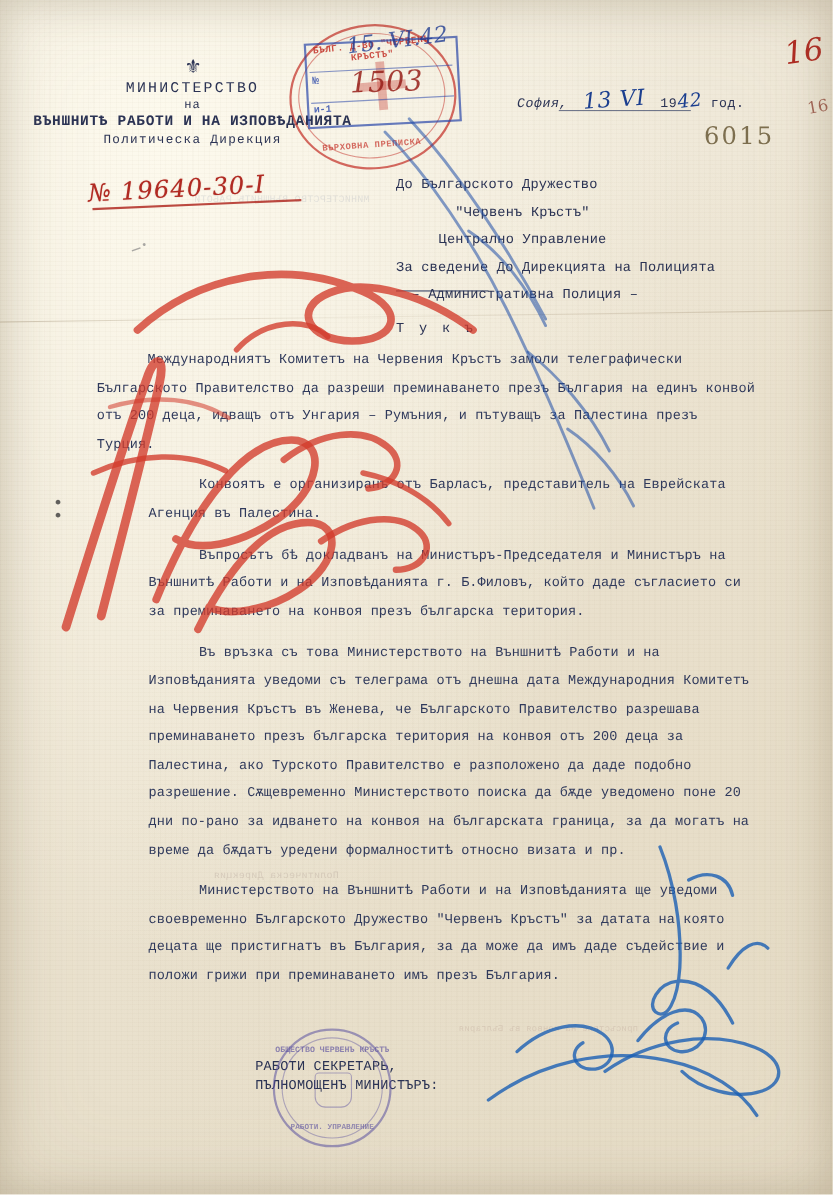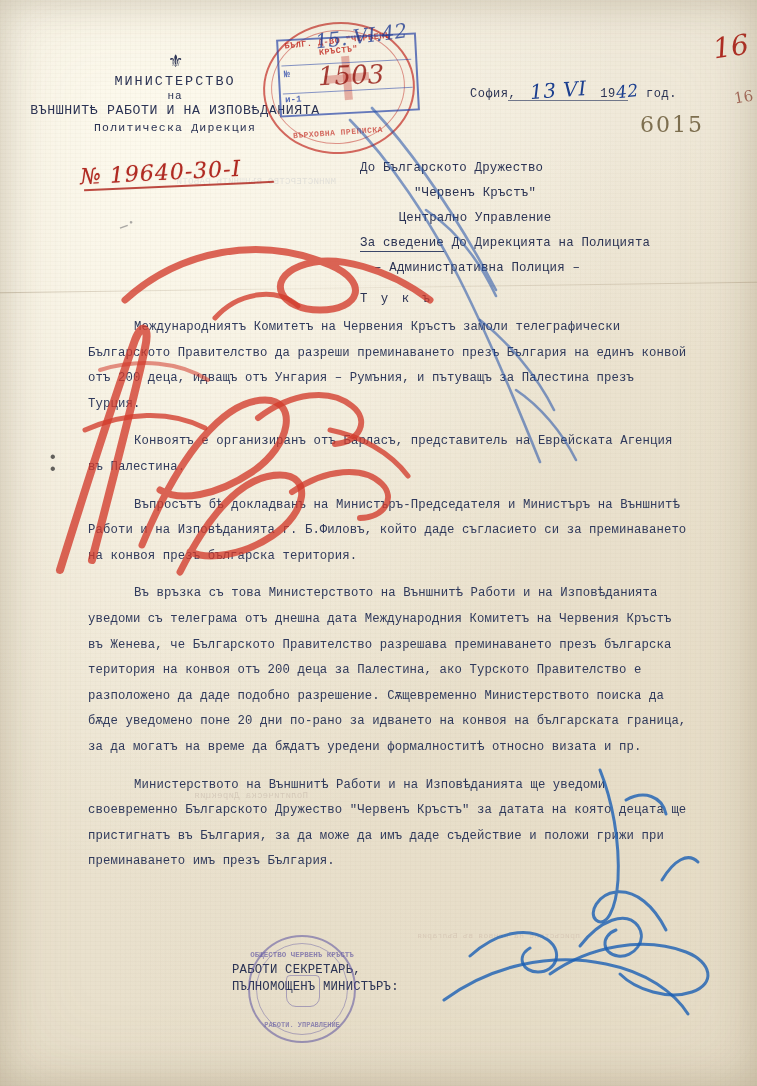--- a/index.html
+++ b/index.html
@@ -69,21 +69,21 @@
     letter-spacing: 2px;
     margin-top: 2px;
   }
   .ministry-na {
     font-size: 11px;
     letter-spacing: 1px;
     margin-top: 1px;
   }
   .ministry-line2 {
     font-size: 13.2px;
-    font-weight: normal;
+    font-weight: bold;
     letter-spacing: 0.6px;
     margin-top: 1px;
   }
   .ministry-dir {
     font-size: 11.5px;
     letter-spacing: 1.2px;
     margin-top: 3px;
   }
   .reg-number {
     position: absolute;
@@ -110,21 +110,21 @@
 
   
   .date-line {
     position: absolute;
     left: 470px;
     top: 78px;
     font-size: 12px;
     color: #2b3354;
     letter-spacing: 0.5px;
   }
-  .date-line .city { }
+  .date-line .city { font-style: italic; }
   .date-hand {
     font-family: "DejaVu Serif", serif;
     font-size: 20px;
     font-style: italic;
     color: #1c3f8f;
     display: inline-block;
     transform: rotate(-4deg);
     margin: 0 6px;
   }
   .date-year {
@@ -185,40 +185,40 @@
     left: 360px;
     top: 122px;
     width: 380px;
     font-size: 12.4px;
     line-height: 25px;
     color: #2b3354;
     letter-spacing: 0.2px;
     margin-top: 34px;
   }
   .addressee .ctr { text-align: center; display: block; width: 230px; }
-  .addressee .u { border-bottom: 1px solid #3a4668; padding-bottom: 1px; }
+  .addressee .u { border-bottom: 1px solid #3a4668; padding-bottom: 14px; }
   .addressee .tuk { display: block; text-align: left; width: 280px; margin-top: 6px; letter-spacing: 3px; }
 
   
   .body-text {
     position: absolute;
     left: 88px;
     top: 315px;
     width: 600px;
     font-size: 12.3px;
     line-height: 25.6px;
     color: #303a5c;
     letter-spacing: 0.1px;
     text-align: left;
   }
   .body-text p {
     margin: 0 0 0 0;
     text-indent: 46px;
   }
-  .body-text p + p { margin-top: 12px; }
+  .body-text p + p { margin-top: 12px; margin-left: 47px; }
 
   
   .sig-block {
     position: absolute;
     left: 232px;
     top: 962px;
     font-size: 12.3px;
     line-height: 17px;
     color: #2b3354;
     letter-spacing: 0.2px;

